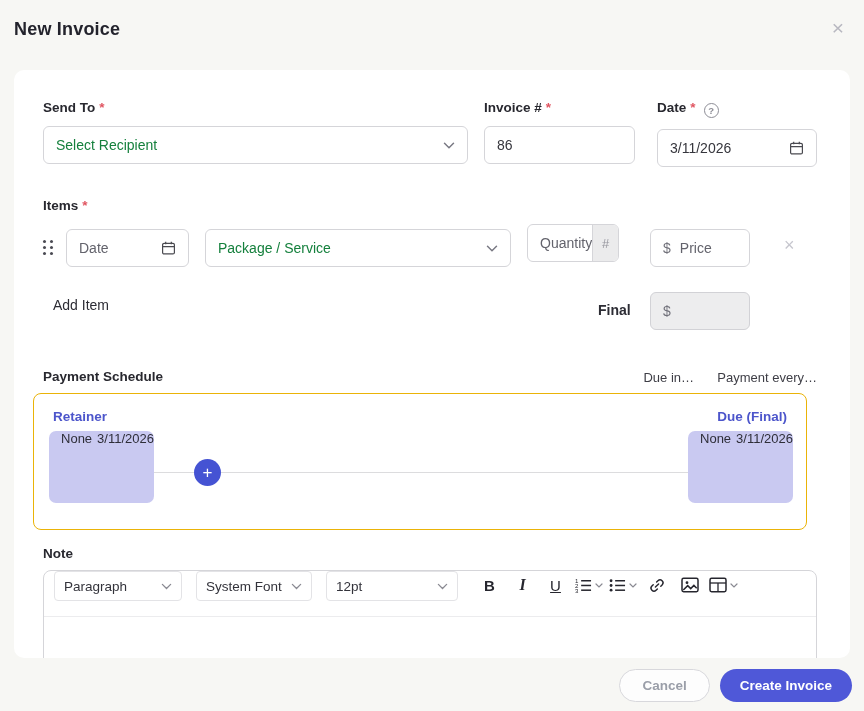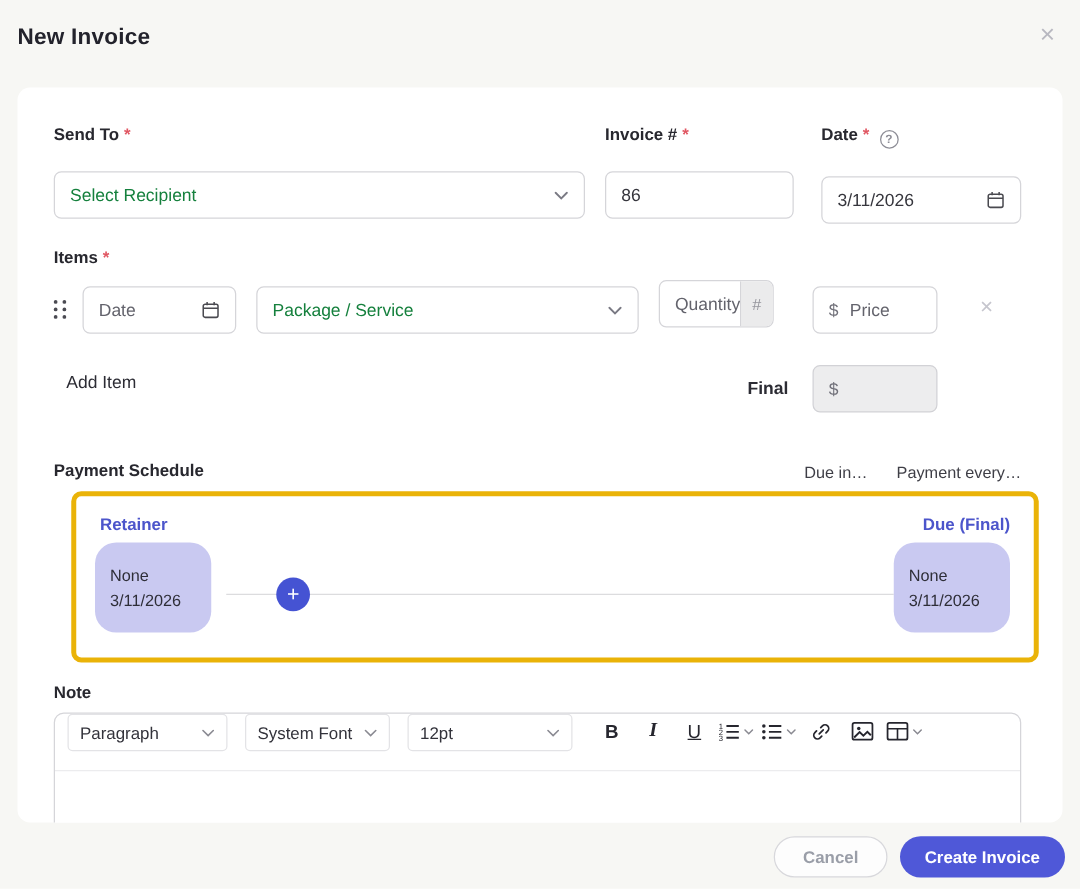--- a/index.html
+++ b/index.html
@@ -4,21 +4,21 @@
 <style>
   *{box-sizing:border-box;margin:0;padding:0}
   html,body{width:864px;height:711px}
   body{background:#f7f7f4;font-family:"Liberation Sans",sans-serif;position:relative;overflow:hidden}
   .modal-title{position:absolute;left:14px;top:19px;font-size:18px;font-weight:700;color:#23232c;letter-spacing:.2px}
   .close-x{position:absolute;right:20px;top:17px;font-size:21px;color:#b8b8c0;cursor:pointer;line-height:1}
   .card{position:absolute;left:14px;top:70px;width:836px;height:588px;background:#fff;border-radius:10px;overflow:hidden}
   .abs{position:absolute}
   .label{font-size:13.5px;font-weight:700;color:#28282f}
   .req{color:#e05561;margin-left:4px;font-weight:700}
-  .field .label{display:block;margin-bottom:22px}
+  .field .label{display:block;margin-bottom:11px}
   .ctl{display:flex;align-items:center;background:#fff;border:1px solid #d5d5d9;border-radius:6px;height:38px;padding:0 12px;font-size:14px;color:#3f3f46}
   .ctl input{border:none;outline:none;background:transparent;flex:1;min-width:0;font:inherit;color:#36363d;width:100%}
   .ctl input::placeholder{color:#63636c}
   .ph{color:#15803d}
   .sp{flex:1}
   .f-sendto{left:29px;top:30px;width:425px}
   .f-invno{left:470px;top:30px;width:151px}
   .f-date{left:643px;top:30px;width:160px}
   .help-circle{display:inline-flex;align-items:center;justify-content:center;width:15px;height:15px;border:1.4px solid #8d8d96;border-radius:50%;font-size:9.5px;font-weight:700;color:#8d8d96;margin-left:8px;vertical-align:-2px}
   .items-label{left:29px;top:128px}
@@ -32,26 +32,26 @@
   .i-price{left:636px;top:159px;width:100px}
   .currency{color:#71717a;margin-right:9px}
   .i-remove{left:770px;top:166px;font-size:18px;color:#c6c6ce;cursor:pointer;line-height:1}
   .add-item{left:39px;top:227px;font-size:14px;font-weight:500;color:#2c2c34;cursor:pointer}
   .total-label{left:584px;top:232px;font-size:14px;font-weight:600;color:#2c2c34}
   .total-input{left:636px;top:222px;width:100px;background:#ededee;border-color:#d2d2d6}
   .ps-label{left:29px;top:299px}
   .ps-colhead{top:300px;font-size:13px;font-weight:400;color:#3e3e46}
   .ps-due{right:156px}
   .ps-every{right:33px}
-  .ps-box{left:43px;top:323px;width:774px;height:137px;border:4px solid #eab308;border-radius:8px}
+  .ps-box{left:19px;top:323px;width:774px;height:137px;border:1px solid #eab308;border-radius:8px}
   .ps-title{top:15px;color:#4c55cb;font-weight:700;font-size:13.5px}
   .ps-retainer{left:19px}
   .ps-final{right:19px}
   .ps-line{left:120px;top:78px;width:534px;height:1px;background:#dcdcde}
-  .ps-card{width:93px;height:72px;background:#c9c9f1;border-radius:17px;display:flex;flex-direction:column;justify-content:center;padding-left:12px;gap:5px;font-size:13px;color:#2e2e38;top:37px}
+  .ps-card{width:105px;height:72px;background:#c9c9f1;border-radius:7px;display:flex;flex-direction:row;justify-content:center;padding-left:12px;gap:5px;font-size:13px;color:#2e2e38;top:37px}
   .ps-card-left{left:15px}
   .ps-card-right{left:654px}
   .ps-plus{left:160px;top:65px;width:27px;height:27px;border-radius:50%;background:#4553d3;color:#fff;display:flex;align-items:center;justify-content:center;font-size:17px;cursor:pointer}
   .note-label{left:29px;top:476px}
   .note-editor{left:29px;top:500px;width:774px;height:96px;border:1px solid #d5d5d9;border-radius:8px;background:#fff}
   .note-toolbar{display:flex;align-items:flex-start;height:46px;padding:0 10px;border-bottom:1px solid #ececee}
   .tb-select{height:30px;border:1px solid #e3e3e6;border-radius:4px;display:flex;align-items:center;justify-content:space-between;padding:0 9px;font-size:13.5px;color:#33333b;cursor:pointer;margin-right:14px}
   .tb-sel-1{width:128px}
   .tb-sel-2{width:116px}
   .tb-sel-3{width:132px;margin-right:18px}

